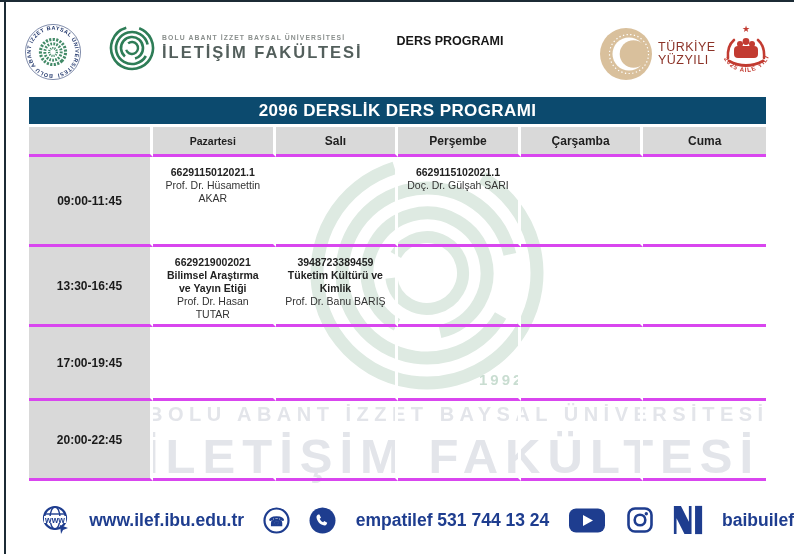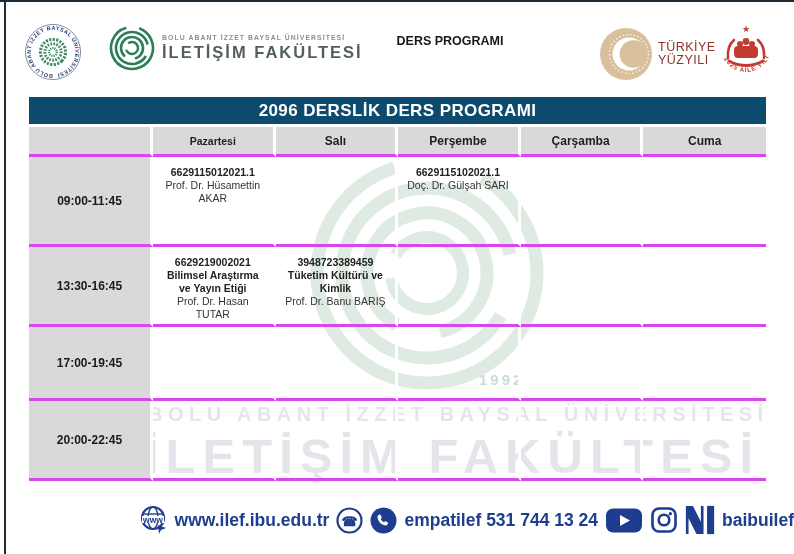--- a/index.html
+++ b/index.html
@@ -49,21 +49,21 @@
   .hgray.c2 { font-size:10.5px; }
   .time { background:#d9d9d9; display:flex; align-items:center; justify-content:center;
           font-weight:700; font-size:12px; color:#1a1a1a; }
   .content { background:transparent; padding:9px 7px 0 7px; text-align:center;
              font-size:10.5px; line-height:13px; color:#222222; }
   .content .code, .content .ctitle { font-weight:700; }
   .content .inst { font-weight:400; color:#333333; }
 
   
   .footer { position:absolute; left:0; top:502px; width:794px; height:36px; z-index:3;
-            display:flex; align-items:center; justify-content:flex-end; gap:7px;
+            display:flex; align-items:center; justify-content:space-between; gap:7px;
             color:#1e3d8f; font-weight:700; font-size:17.5px;padding-left:40px; }
   .footer .ico { display:flex; align-items:center; }
 </style>
 </head>
 <body>
 
 <div class="page">
   <div class="edge-top"></div>
   <div class="edge-left"></div>
 

